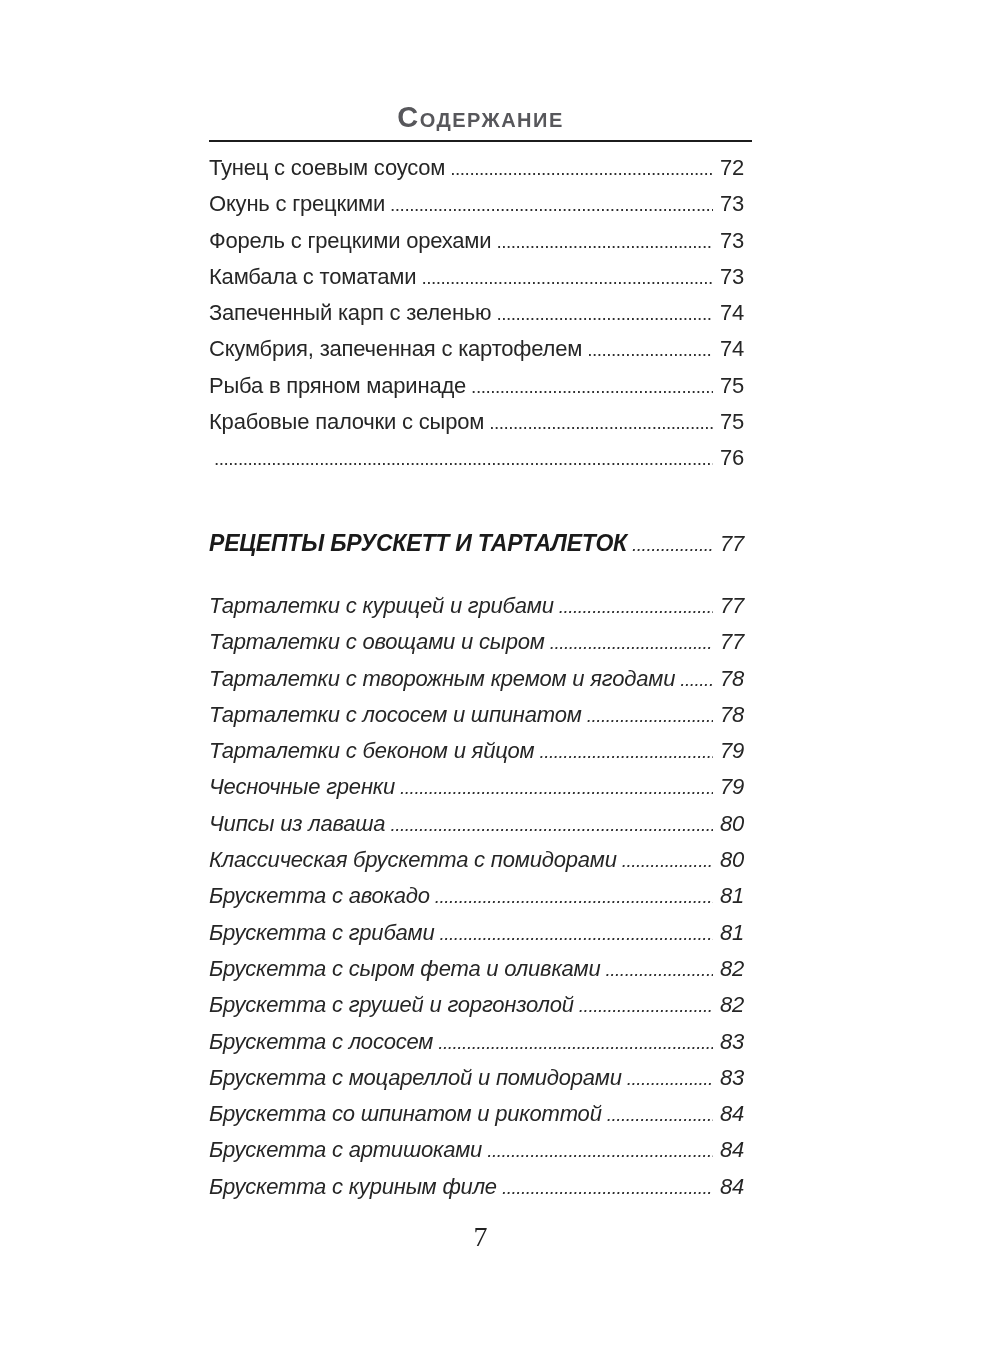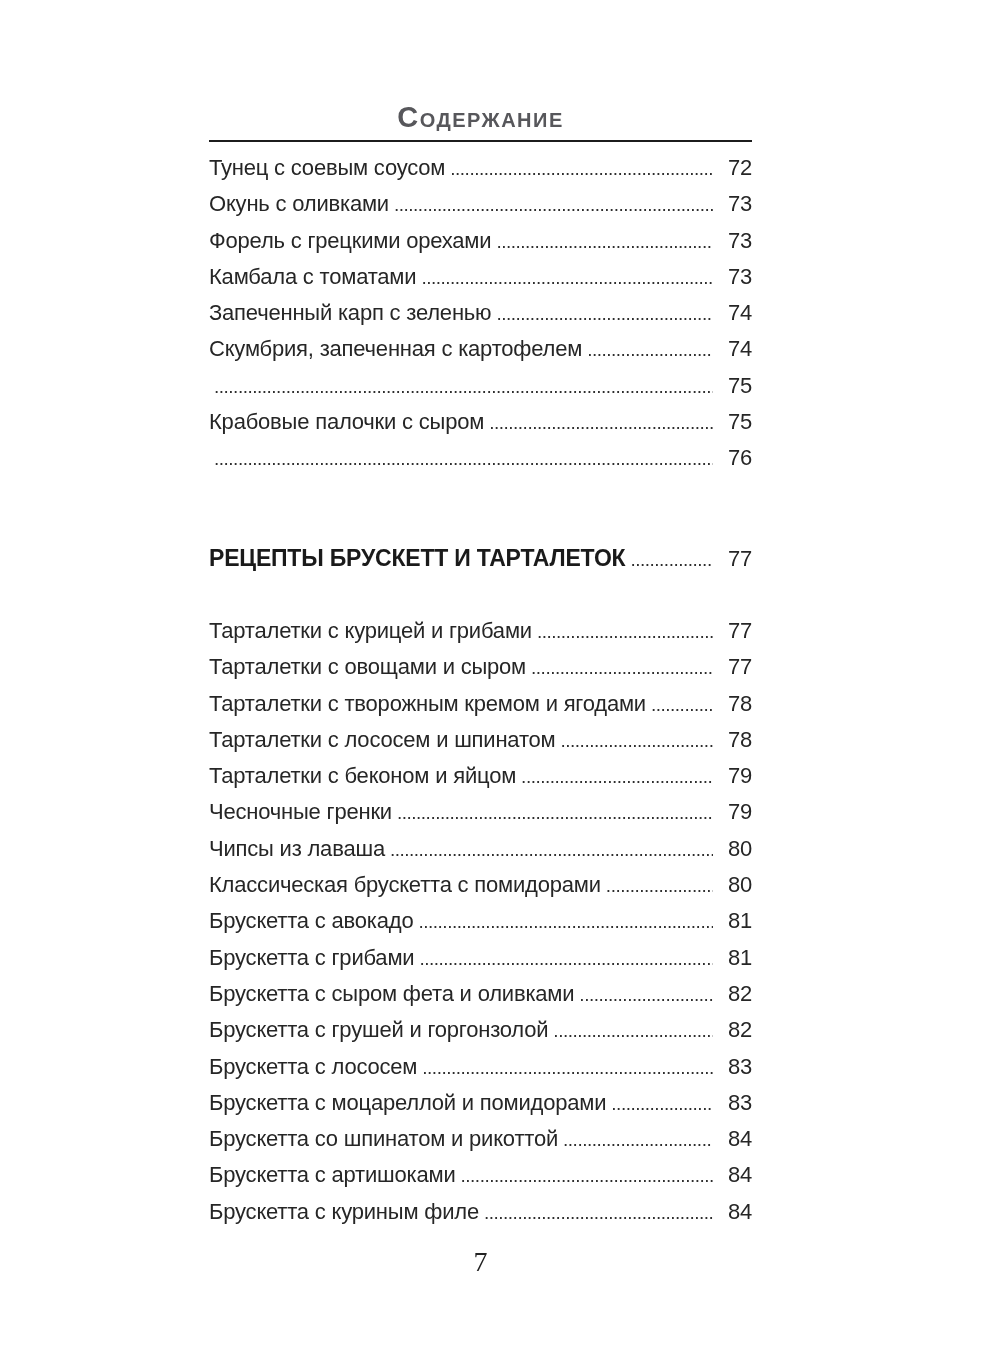--- a/index.html
+++ b/index.html
@@ -41,21 +41,21 @@
     border-top: 2.5px solid #1c1c1c;
     height: 0;
   }
   
   .toc-list {
     list-style: none;
     margin: 0;
     padding: 0;
   }
   .toc-list.first-section  { }
-  .toc-list.second-section { margin-top: 36px; }
+  .toc-list.second-section { margin-top: 26px; font-style: italic; }
   .toc-row {
     display: flex;
     align-items: baseline;
     line-height: 35.3px;
     font-size: 22px;
     letter-spacing: -0.2px;
     color: #262626;
   }
   .toc-title {
     white-space: nowrap;
@@ -68,26 +68,26 @@
     margin-left: 5px;
     font-size: 19px;
     letter-spacing: -0.5px;
     color: #2e2e2e;
     min-width: 0;
   }
   .toc-page {
     flex: 0 0 auto;
     padding-left: 7px;
     min-width: 32px;
-    text-align: right;
     white-space: nowrap;
   }
   
   .heading-row {
-    margin-top: 64px;
+    margin-top: 49px;
+    font-style: italic;
   }
   .heading-row .toc-title {
     font-weight: bold;
     font-size: 23px;
     letter-spacing: -0.2px;
     color: #1a1a1a;
   }
   
   .page-footer {
     margin-top: 15px;
@@ -112,21 +112,21 @@
     <hr class="header-rule">
 
     <section>
       <ul class="toc-list first-section">
           <li class="toc-row">
             <span class="toc-title">Тунец с соевым соусом</span>
             <span class="toc-leader">....................................................................................................................................................................................................................................................................</span>
             <span class="toc-page">72</span>
           </li>
           <li class="toc-row">
-            <span class="toc-title">Окунь с оливками</span>
+            <span class="toc-title">Окунь с грецкими</span>
             <span class="toc-leader">....................................................................................................................................................................................................................................................................</span>
             <span class="toc-page">73</span>
           </li>
           <li class="toc-row">
             <span class="toc-title">Форель с грецкими орехами</span>
             <span class="toc-leader">....................................................................................................................................................................................................................................................................</span>
             <span class="toc-page">73</span>
           </li>
           <li class="toc-row">
             <span class="toc-title">Камбала с томатами</span>
@@ -137,20 +137,21 @@
             <span class="toc-title">Запеченный карп с зеленью</span>
             <span class="toc-leader">....................................................................................................................................................................................................................................................................</span>
             <span class="toc-page">74</span>
           </li>
           <li class="toc-row">
             <span class="toc-title">Скумбрия, запеченная с картофелем</span>
             <span class="toc-leader">....................................................................................................................................................................................................................................................................</span>
             <span class="toc-page">74</span>
           </li>
           <li class="toc-row">
+            <span class="toc-title">Рыба в пряном маринаде</span>
             <span class="toc-leader">....................................................................................................................................................................................................................................................................</span>
             <span class="toc-page">75</span>
           </li>
           <li class="toc-row">
             <span class="toc-title">Крабовые палочки с сыром</span>
             <span class="toc-leader">....................................................................................................................................................................................................................................................................</span>
             <span class="toc-page">75</span>
           </li>
           <li class="toc-row">
             <span class="toc-leader">....................................................................................................................................................................................................................................................................</span>

